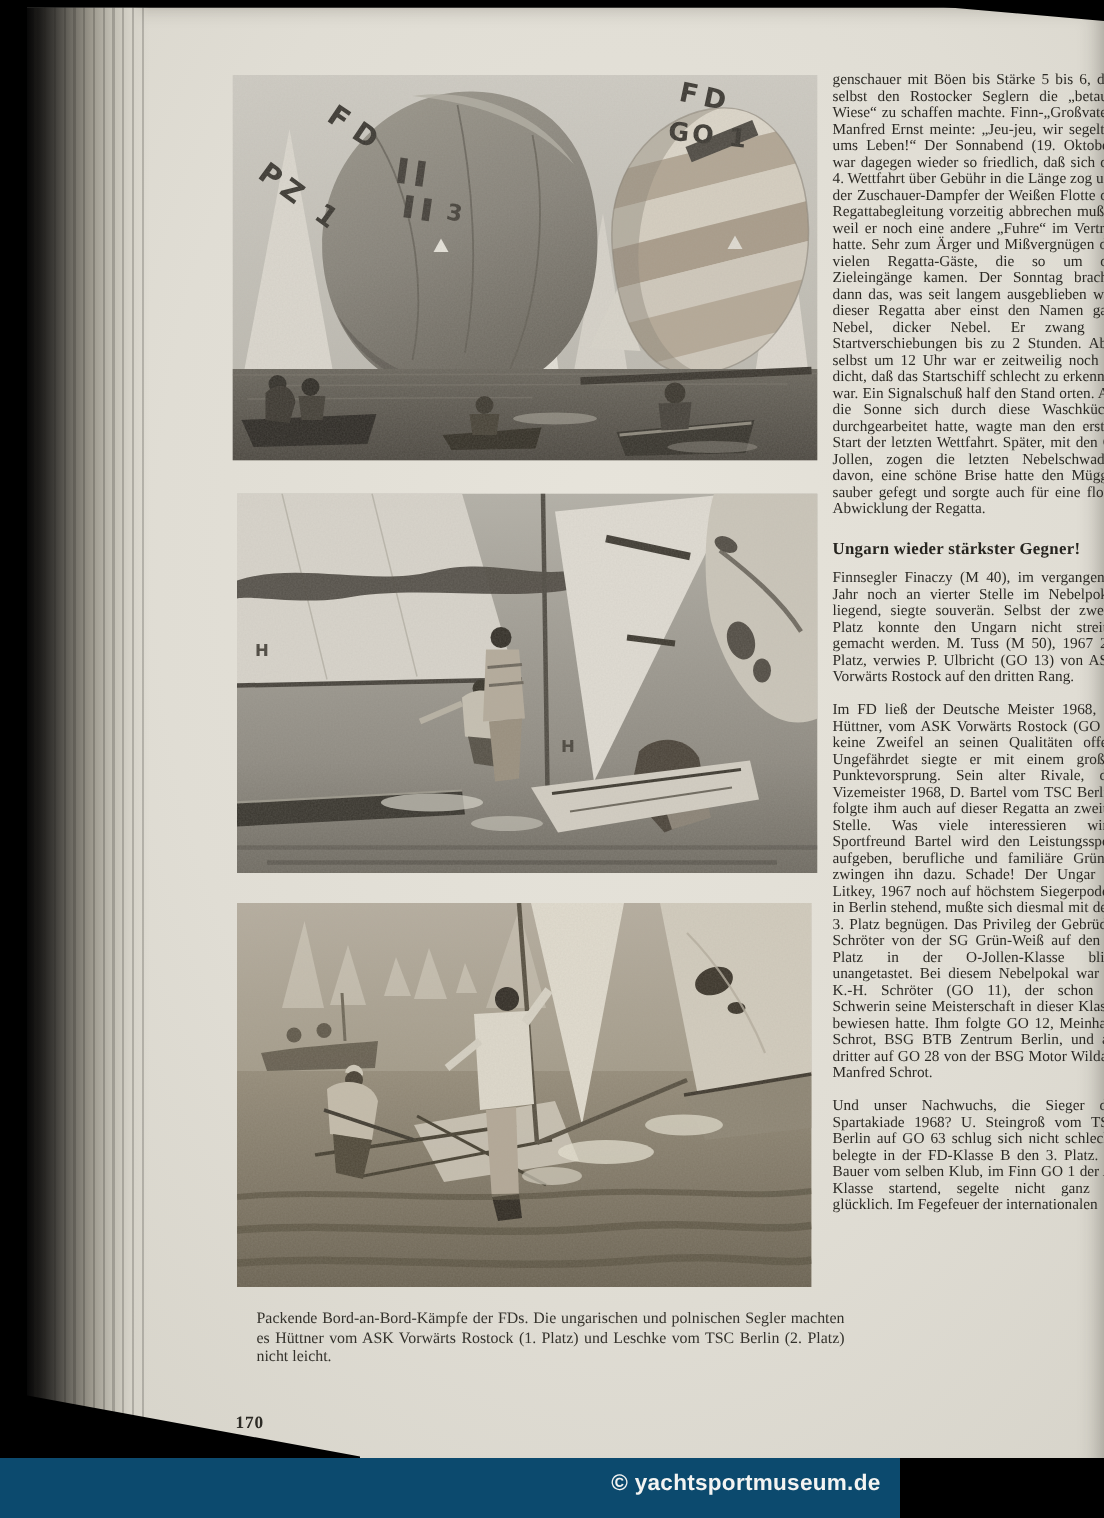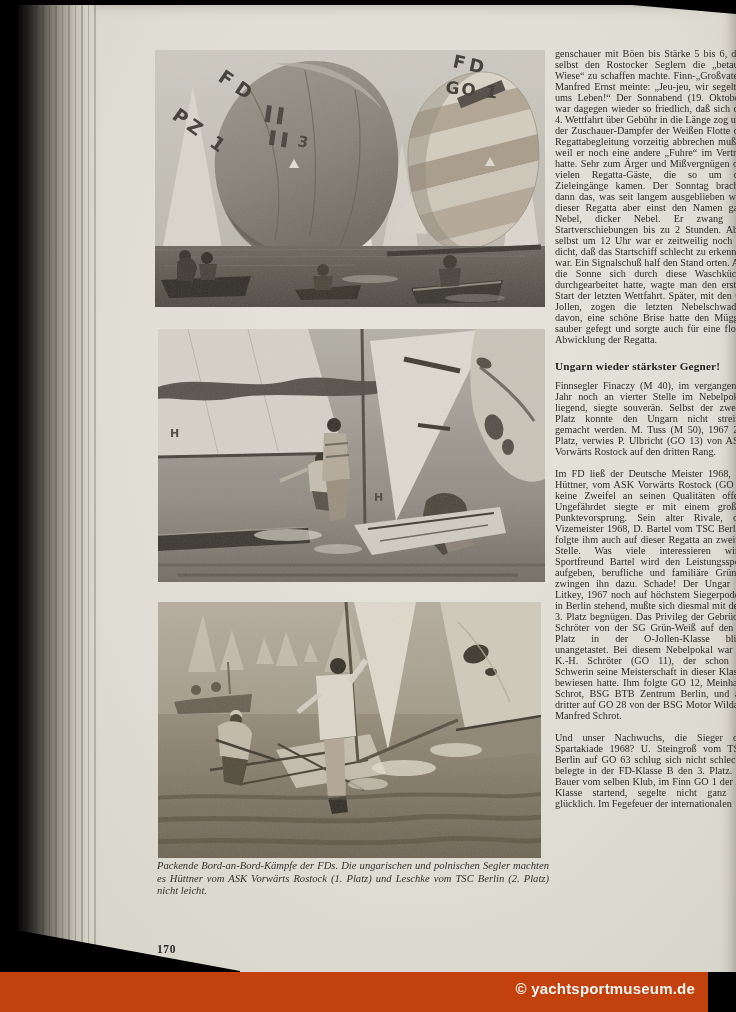--- a/index.html
+++ b/index.html
@@ -17,33 +17,33 @@
     box-shadow:inset -10px 6px 14px -8px rgba(40,38,30,.35);
   }
   .spine{
     position:absolute;left:18px;top:5px;width:82px;height:967px;
     background:
       repeating-linear-gradient(90deg, rgba(0,0,0,0) 0 5px, rgba(35,33,29,.22) 5px 6.5px),
       linear-gradient(90deg,#070707 0%,#1c1b19 10%,#3e3c38 22%,#6e6b63 36%,#9b978c 52%,#bfbcb1 68%,#d5d2c8 84%,rgba(226,223,215,0) 100%);
   }
   .corner-bl{position:absolute;left:0;top:924px;width:240px;height:49px;background:#000;
     clip-path:polygon(0 6%,100% 96%,100% 100%,0 100%);}
-  .bottom-bar{position:absolute;bottom:0;left:0;width:708px;height:40px;background:#c2410c;margin-top:40px;}
+  .bottom-bar{position:absolute;bottom:0;left:0;width:600px;height:40px;background:#0c4a6e;margin-top:40px;}
   .watermark{
     position:absolute;top:8px;right:13px;color:#f4f4f2;
     font-family:"Liberation Sans", sans-serif;font-weight:bold;font-size:15px;letter-spacing:.2px;
   }
   figure.photo{position:absolute;margin:0;line-height:0;}
   figure.photo svg{display:block;}
   .photo1{left:137px;top:45px;}
   .photo2{left:140px;top:324px;}
   .photo3{left:140px;top:597px;}
   .caption{
-    position:absolute;left:139px;top:855px;width:392px;margin:0;
-    font-style:italic;font-size:10.6px;line-height:12.6px;text-align:justify;color:#33312b;
+    position:absolute;left:139px;top:855px;width:392px;margin:14px;
+    font-size:10.6px;line-height:12.6px;text-align:justify;color:#33312b;
   }
   .page-number{position:absolute;left:139px;top:902px;font-weight:bold;font-size:11.5px;
     letter-spacing:.6px;color:#2c2a25;margin-top:36px;}
   .text-col{
     position:absolute;left:537px;top:43px;width:191px;color:#2c2a25;
     font-size:10.2px;line-height:11px;text-align:justify;
   }
   .text-col p{margin:0 0 11px 0;}
   .text-col h3{font-size:11.2px;line-height:12px;margin:15px 0 8px 0;letter-spacing:.2px;color:#26241f;}
 </style>

